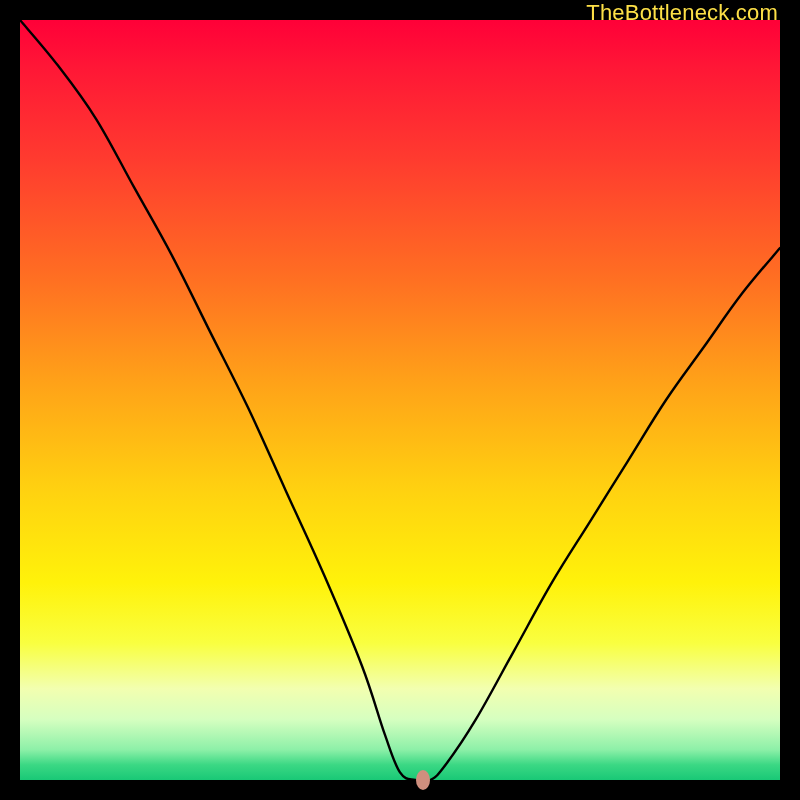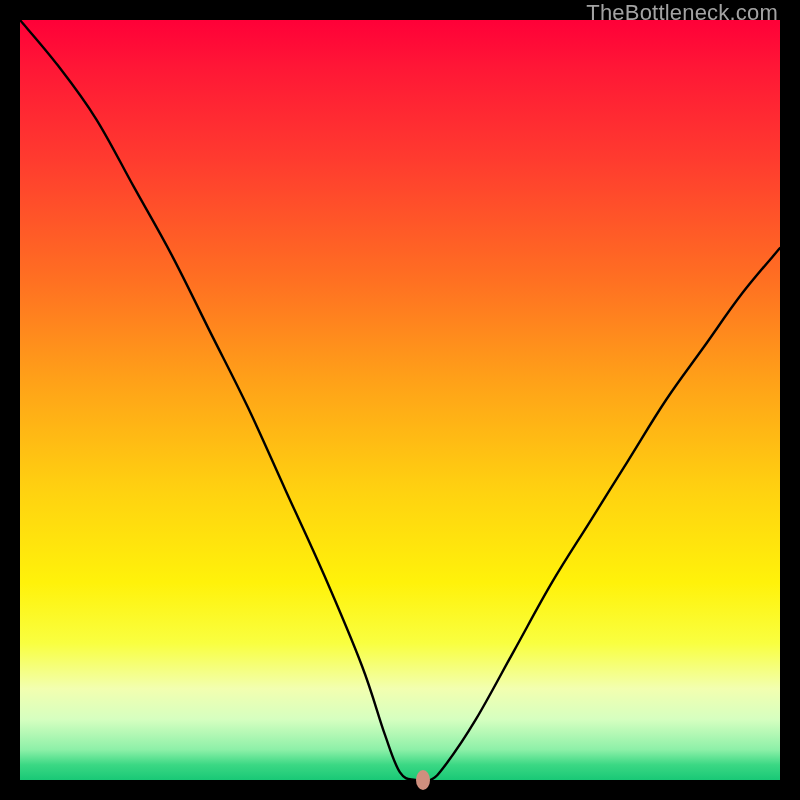--- a/index.html
+++ b/index.html
@@ -38,21 +38,21 @@
       #d6ffc0 92%,
       #8df0a8 96%,
       #3bd884 98%,
       #19c876 100%
     );
   }
   .watermark {
     position: absolute;
     top: 0px;
     right: 22px;
-    color: #a3a3a3;
+    color: #fde047;
     font-size: 22px;
     font-weight: 400;
     letter-spacing: 0.2px;
     user-select: none;
   }
   svg.curve {
     position: absolute;
     left: 0;
     top: 0;
     width: 760px;

